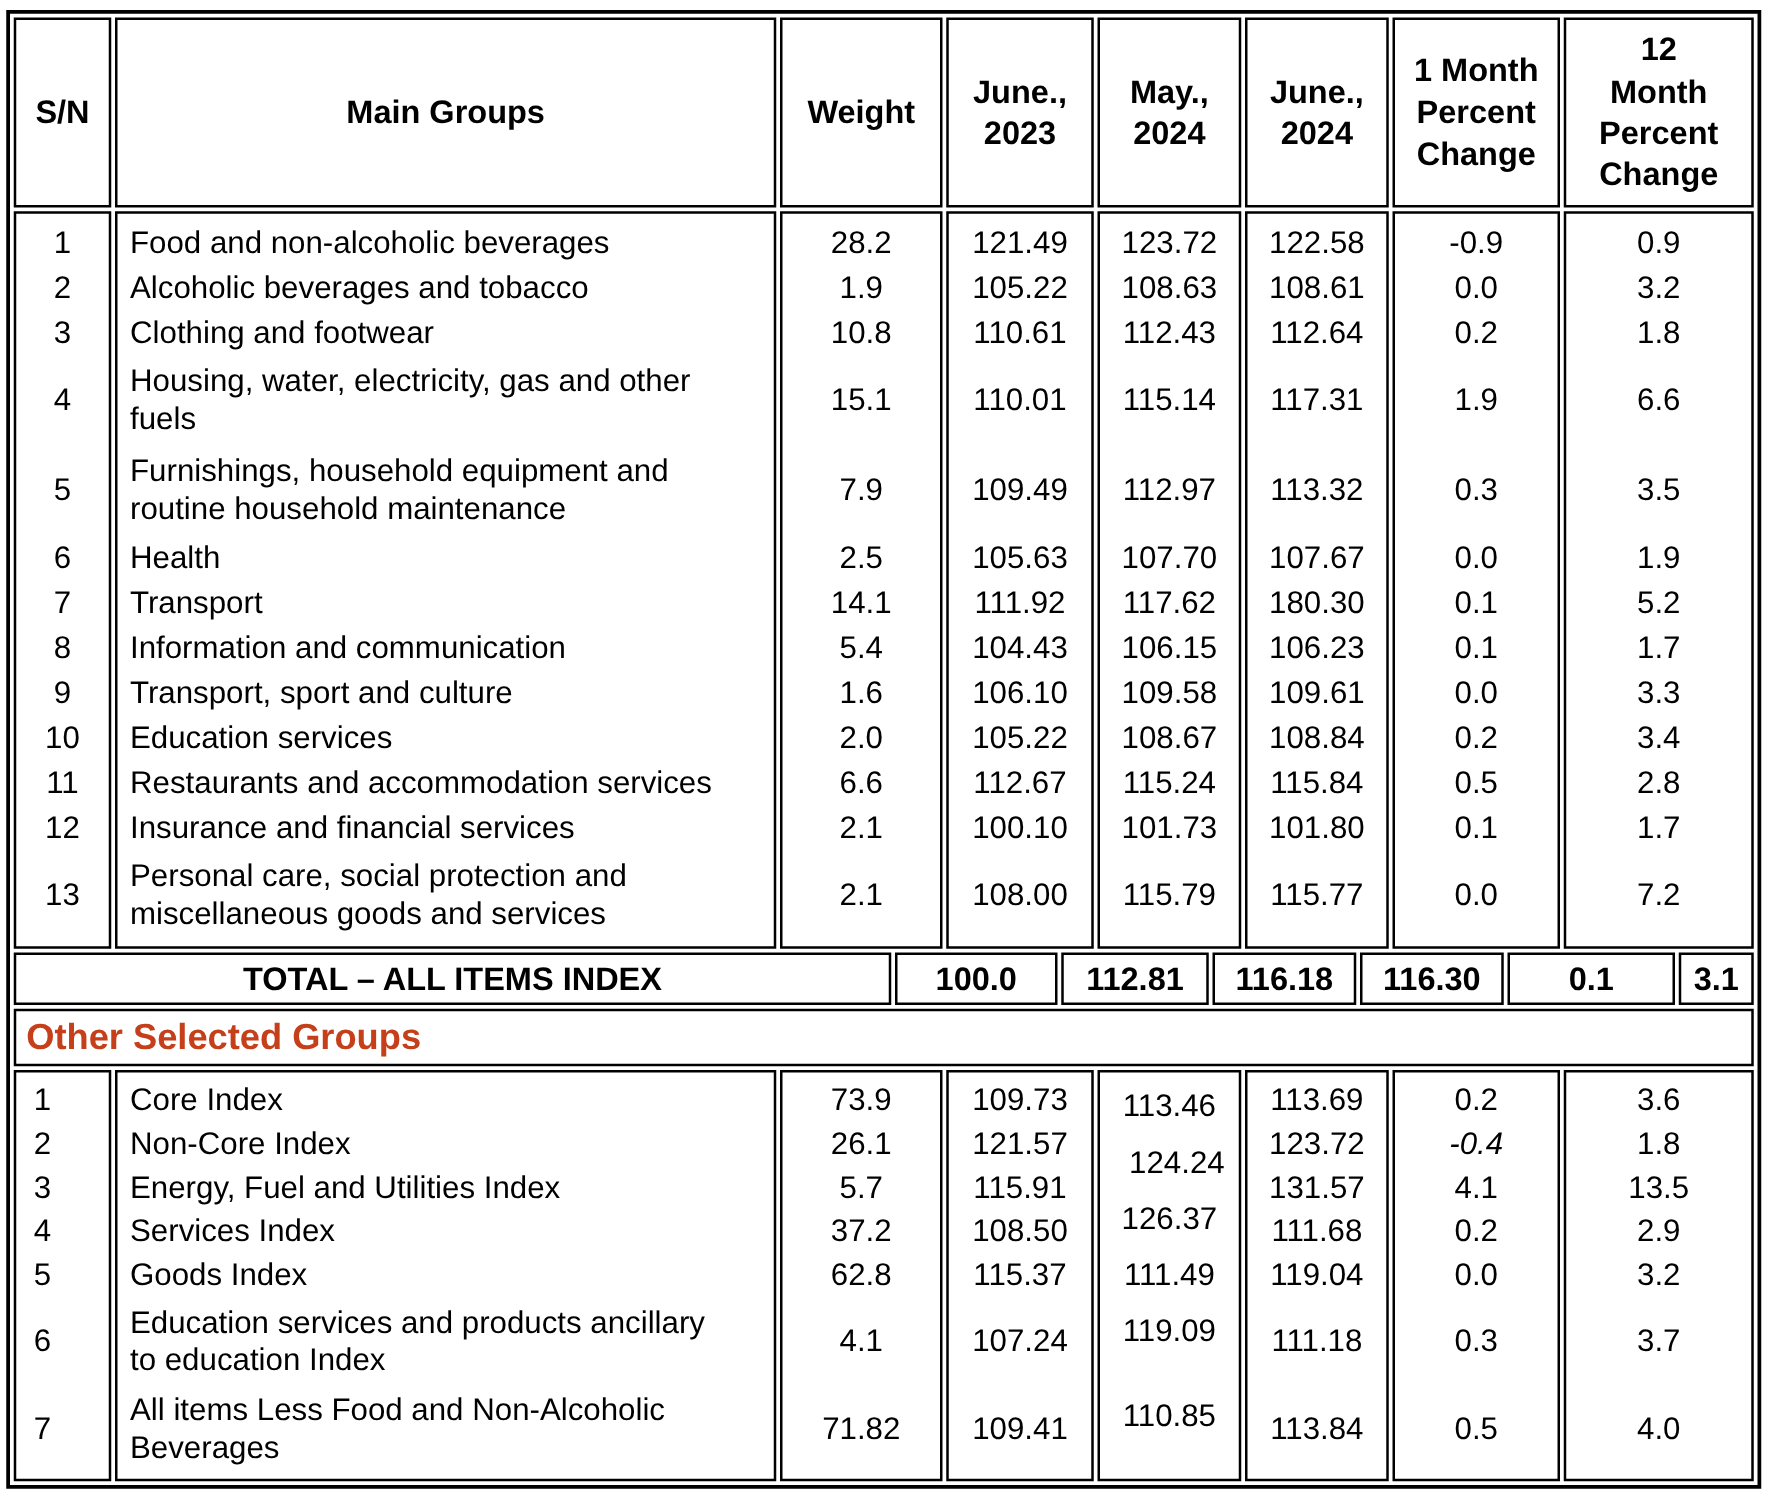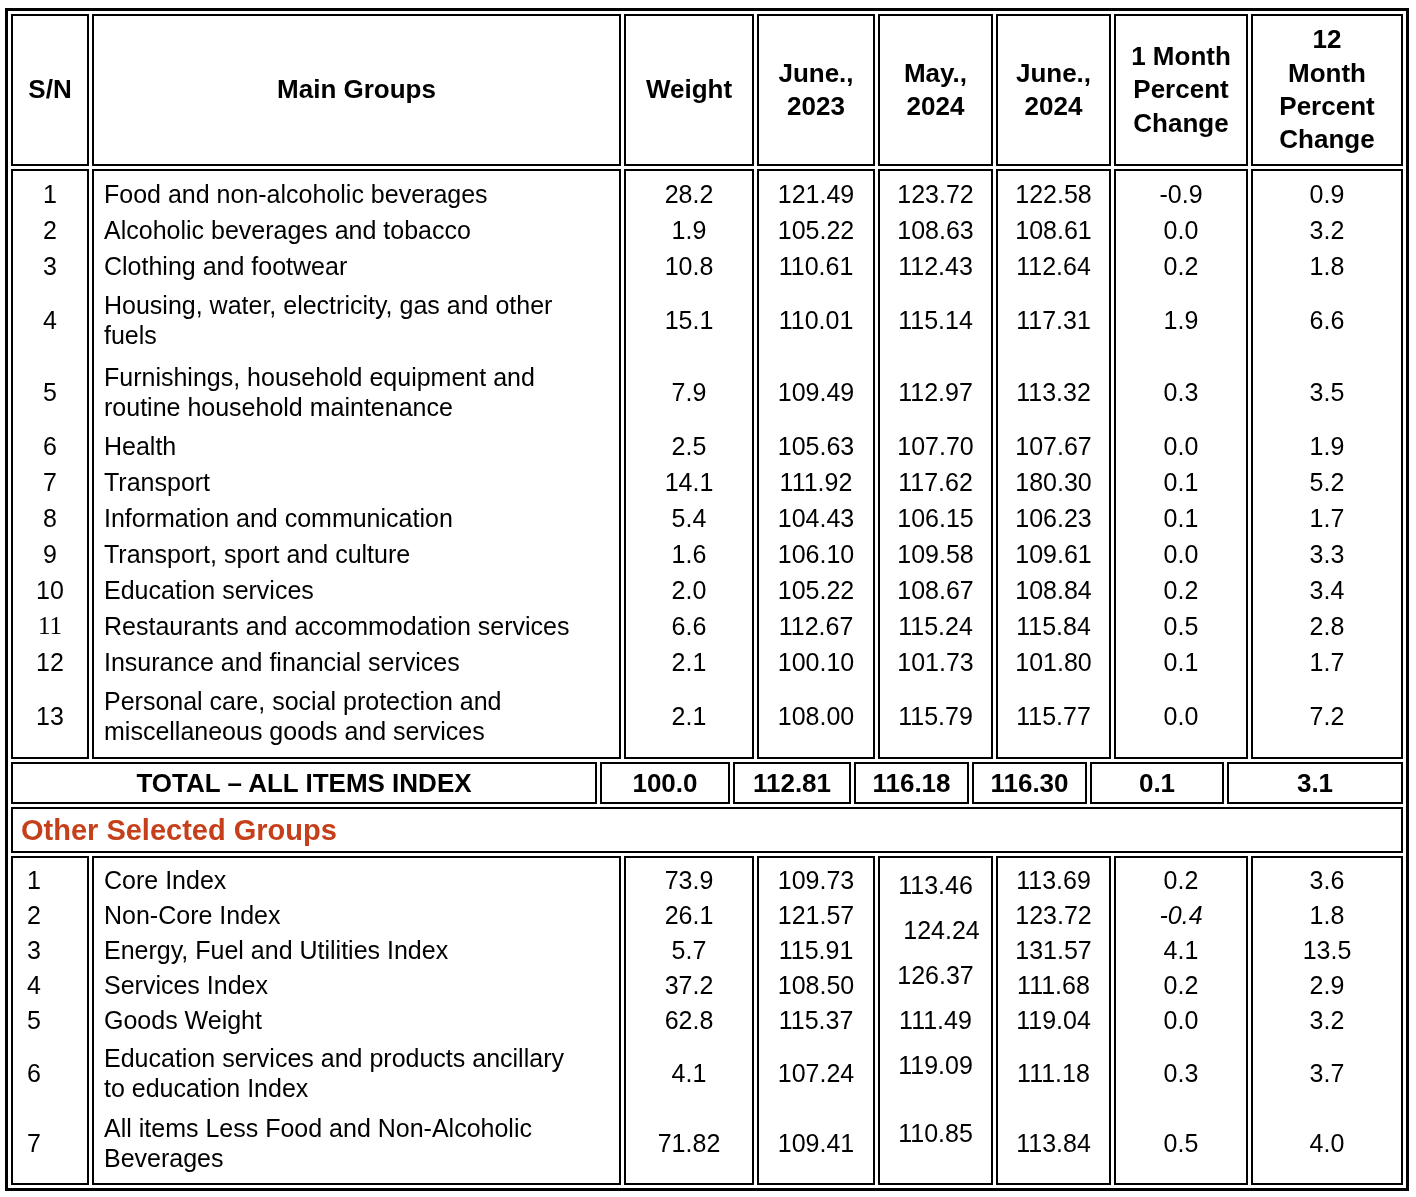--- a/index.html
+++ b/index.html
@@ -45,21 +45,21 @@
     justify-content: flex-start; padding-left: 10px; padding-right: 6px;
     text-align: left; line-height: 1.22; white-space: pre-line;
   }
   .rowitem.snleft { justify-content: flex-start; padding-left: 14px; }
   
   .totalrow { height: 42px; flex: none; }
   .tcell {
     display: flex; align-items: center; justify-content: center;
     font-weight: bold; font-size: 26px;
   }
-  .tlabel { width: 586px; flex: none; }
+  .tlabel { width: 702px; flex: none; }
   
   .headingrow { height: 46px; flex: none; }
   .headingcell {
     flex: 1; display: flex; align-items: center;
     padding-left: 8px; font-weight: bold; font-size: 29px;
   }
 </style>
 </head>
 <body>
 
@@ -89,21 +89,21 @@
         <div class="rowitem" style="flex-grow: 1;">1</div>
         <div class="rowitem" style="flex-grow: 1;">2</div>
         <div class="rowitem" style="flex-grow: 1;">3</div>
         <div class="rowitem" style="flex-grow: 2;">4</div>
         <div class="rowitem" style="flex-grow: 2;">5</div>
         <div class="rowitem" style="flex-grow: 1;">6</div>
         <div class="rowitem" style="flex-grow: 1;">7</div>
         <div class="rowitem" style="flex-grow: 1;">8</div>
         <div class="rowitem" style="flex-grow: 1;">9</div>
         <div class="rowitem" style="flex-grow: 1;">10</div>
-        <div class="rowitem" style="flex-grow: 1; font-family: Liberation Serif, serif;">11</div>
+        <div class="rowitem" style="flex-grow: 1;">11</div>
         <div class="rowitem" style="flex-grow: 1;">12</div>
         <div class="rowitem" style="flex-grow: 2;">13</div>
       </div>
       <div class="cell bodycol c1">
         <div class="rowitem left" style="flex-grow: 1;">Food and non-alcoholic beverages</div>
         <div class="rowitem left" style="flex-grow: 1;">Alcoholic beverages and tobacco</div>
         <div class="rowitem left" style="flex-grow: 1;">Clothing and footwear</div>
         <div class="rowitem left" style="flex-grow: 2;">Housing, water, electricity, gas and other
 fuels</div>
         <div class="rowitem left" style="flex-grow: 2;">Furnishings, household equipment and
@@ -232,21 +232,21 @@
         <div class="rowitem snleft" style="flex-grow: 1;">4</div>
         <div class="rowitem snleft" style="flex-grow: 1;">5</div>
         <div class="rowitem snleft" style="flex-grow: 2;">6</div>
         <div class="rowitem snleft" style="flex-grow: 2;">7</div>
       </div>
       <div class="cell bodycol c1">
         <div class="rowitem left" style="flex-grow: 1;">Core Index</div>
         <div class="rowitem left" style="flex-grow: 1;">Non-Core Index</div>
         <div class="rowitem left" style="flex-grow: 1;">Energy, Fuel and Utilities Index</div>
         <div class="rowitem left" style="flex-grow: 1;">Services Index</div>
-        <div class="rowitem left" style="flex-grow: 1;">Goods Weight</div>
+        <div class="rowitem left" style="flex-grow: 1;">Goods Index</div>
         <div class="rowitem left" style="flex-grow: 2;">Education services and products ancillary
 to education Index</div>
         <div class="rowitem left" style="flex-grow: 2;">All items Less Food and Non-Alcoholic
 Beverages</div>
       </div>
       <div class="cell bodycol c2">
         <div class="rowitem" style="flex-grow: 1;">73.9</div>
         <div class="rowitem" style="flex-grow: 1;">26.1</div>
         <div class="rowitem" style="flex-grow: 1;">5.7</div>
         <div class="rowitem" style="flex-grow: 1;">37.2</div>

